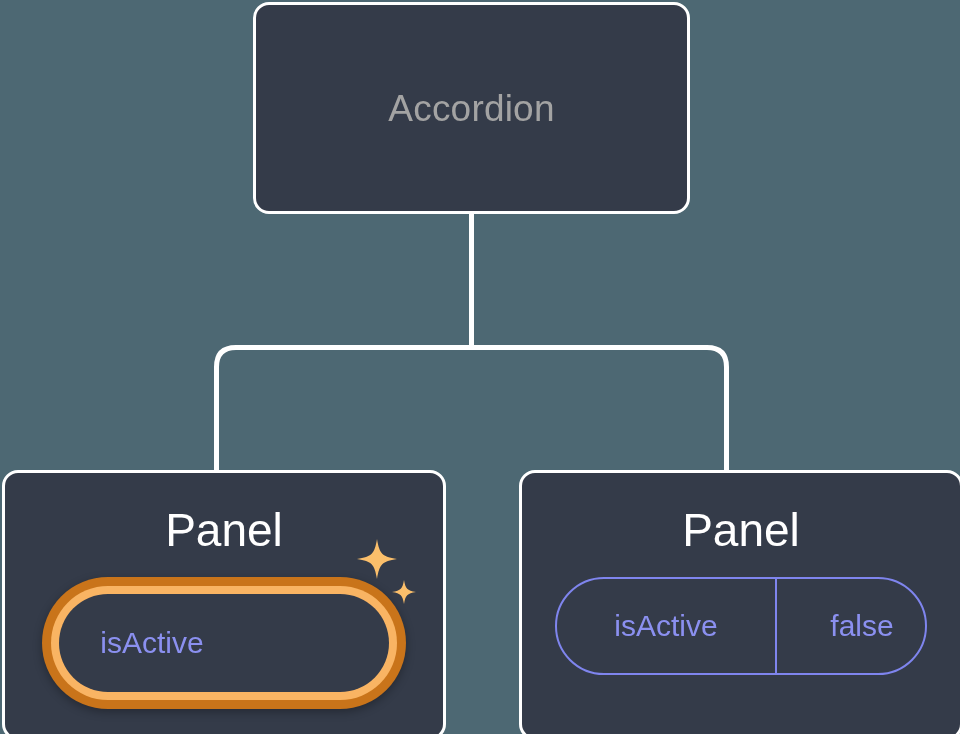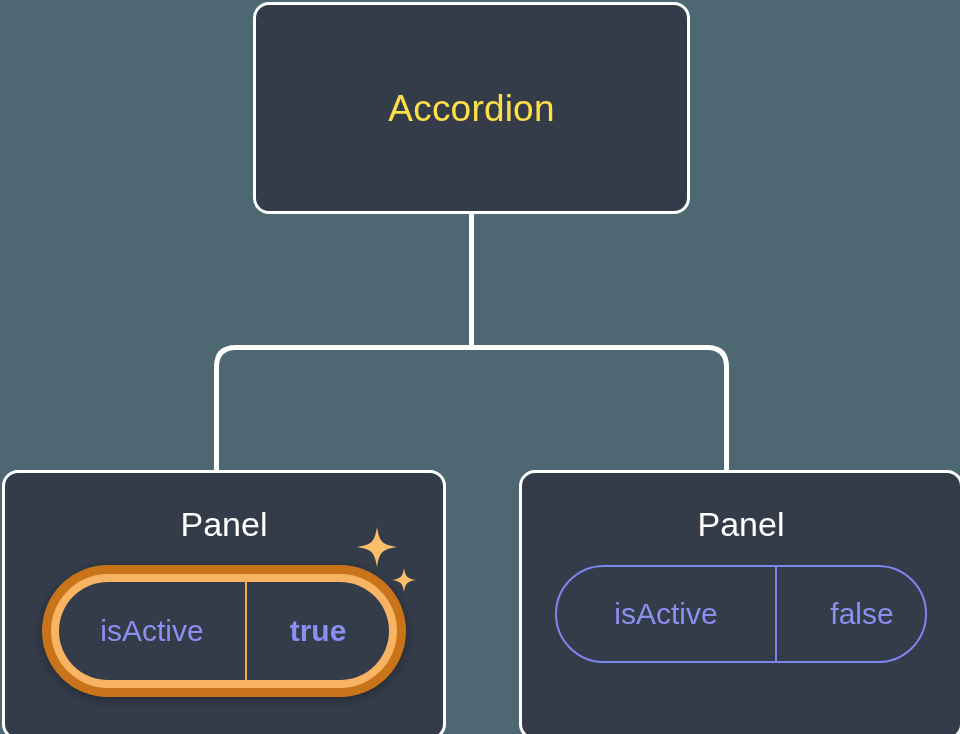--- a/index.html
+++ b/index.html
@@ -46,21 +46,21 @@
     left: 253px;
     top: 2px;
     width: 437px;
     height: 212px;
     display: flex;
     align-items: center;
     justify-content: center;
   }
 
   .node-title-root {
-    color: #fde047;
+    color: #a3a3a3;
     font-size: 37px;
     font-weight: 400;
     letter-spacing: 0.2px;
     line-height: 1;
   }
 
   .node-panel {
     top: 470px;
     height: 270px;
     padding-top: 34px;
@@ -72,21 +72,21 @@
     width: 444px;
   }
 
   .node-panel-right {
     left: 519px;
     width: 444px;
   }
 
   .node-title-panel {
     color: #ffffff;
-    font-size: 34px;
+    font-size: 46px;
     font-weight: 400;
     text-align: center;
     line-height: 1;
     margin: 0;
   }
 
   
   .pill-wrap {
     display: flex;
     justify-content: center;
@@ -183,21 +183,20 @@
 
   <div class="node node-panel node-panel-left">
     <div class="node-title-panel">Panel</div>
 
     <div class="pill-wrap">
 
       <div class="pill-hl-outer">
         <div class="pill-hl-mid">
           <div class="pill-hl-inner">
             <div class="pill-cell pill-key">isActive</div>
-            <div class="pill-cell pill-value">true</div>
           </div>
         </div>
       </div>
 
       <div class="sparkles">
         <svg viewBox="0 0 70 84" width="70" height="84">
           <path d="M26 6 C28.5 21 31 23.5 46 26 C31 28.5 28.5 31 26 46 C23.5 31 21 28.5 6 26 C21 23.5 23.5 21 26 6 Z" fill="#fbbf6b"></path>
           <path d="M53 47 C54.6 56 56 57.4 65 59 C56 60.6 54.6 62 53 71 C51.4 62 50 60.6 41 59 C50 57.4 51.4 56 53 47 Z" fill="#fbbf6b"></path>
         </svg>
       </div>

